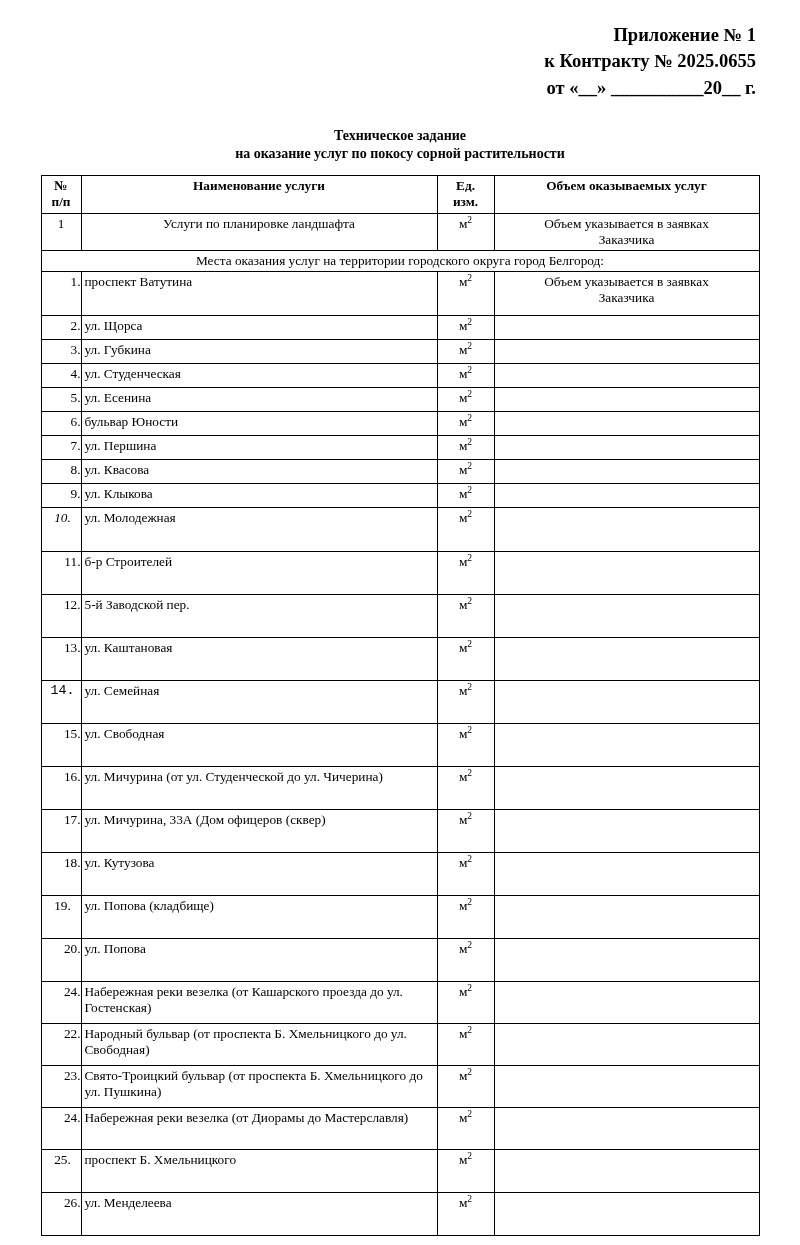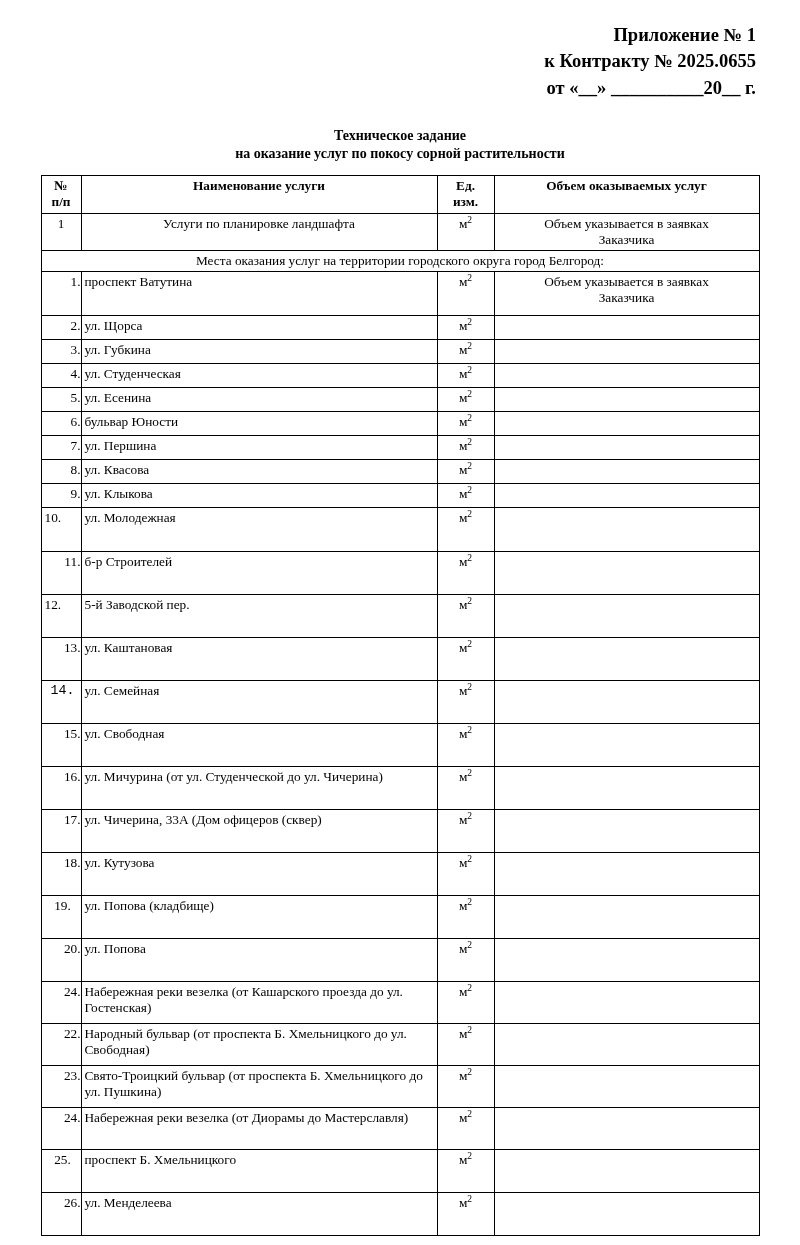--- a/index.html
+++ b/index.html
@@ -195,33 +195,33 @@
           <td class="unit" style="height: 24px;">м<sup>2</sup></td>
           <td class="vol">&nbsp;</td>
         </tr>
         <tr>
           <td class="num" style="text-align: right; padding-right: 0px;">9.</td>
           <td class="name">ул. Клыкова</td>
           <td class="unit" style="height: 24px;">м<sup>2</sup></td>
           <td class="vol">&nbsp;</td>
         </tr>
         <tr>
-          <td class="num" style="text-align: left; padding-right: 0px;">10.</td>
+          <td class="num" style="text-align: center; padding-right: 0px; font-style: italic;">10.</td>
           <td class="name">ул. Молодежная</td>
           <td class="unit" style="height: 44px;">м<sup>2</sup></td>
           <td class="vol">&nbsp;</td>
         </tr>
         <tr>
           <td class="num" style="text-align: right; padding-right: 0px;">11.</td>
           <td class="name">б-р Строителей</td>
           <td class="unit" style="height: 43px;">м<sup>2</sup></td>
           <td class="vol">&nbsp;</td>
         </tr>
         <tr>
-          <td class="num" style="text-align: left; padding-right: 0px;">12.</td>
+          <td class="num" style="text-align: right; padding-right: 0px;">12.</td>
           <td class="name">5-й Заводской пер.</td>
           <td class="unit" style="height: 43px;">м<sup>2</sup></td>
           <td class="vol">&nbsp;</td>
         </tr>
         <tr>
           <td class="num" style="text-align: right; padding-right: 0px;">13.</td>
           <td class="name">ул. Каштановая</td>
           <td class="unit" style="height: 43px;">м<sup>2</sup></td>
           <td class="vol">&nbsp;</td>
         </tr>
@@ -238,21 +238,21 @@
           <td class="vol">&nbsp;</td>
         </tr>
         <tr>
           <td class="num" style="text-align: right; padding-right: 0px;">16.</td>
           <td class="name">ул. Мичурина (от ул. Студенческой до ул. Чичерина)</td>
           <td class="unit" style="height: 43px;">м<sup>2</sup></td>
           <td class="vol">&nbsp;</td>
         </tr>
         <tr>
           <td class="num" style="text-align: right; padding-right: 0px;">17.</td>
-          <td class="name">ул. Чичерина, 33А (Дом офицеров (сквер)</td>
+          <td class="name">ул. Мичурина, 33А (Дом офицеров (сквер)</td>
           <td class="unit" style="height: 43px;">м<sup>2</sup></td>
           <td class="vol">&nbsp;</td>
         </tr>
         <tr>
           <td class="num" style="text-align: right; padding-right: 0px;">18.</td>
           <td class="name">ул. Кутузова</td>
           <td class="unit" style="height: 43px;">м<sup>2</sup></td>
           <td class="vol">&nbsp;</td>
         </tr>
         <tr>

